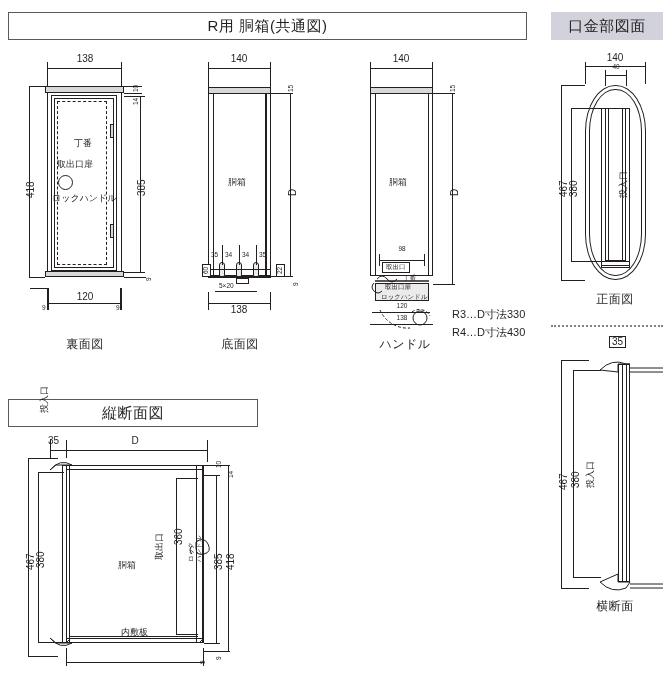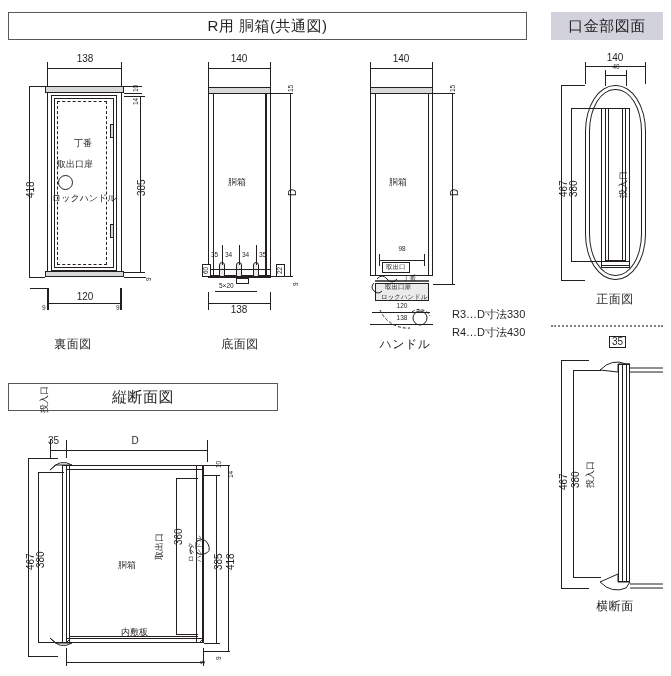--- a/index.html
+++ b/index.html
@@ -34,21 +34,21 @@
   .title-bar.boxed {
     border: 1px solid #58595b;
     background: #ffffff;
   }
   .title-bar.filled {
     background: #d2d2dd;
     border: none;
   }
   #title-main { left: 8px; top: 12px; width: 519px; height: 28px; }
   #title-kuchigane { left: 551px; top: 12px; width: 112px; height: 28px; }
-  #title-jdanmen { left: 8px; top: 383px; width: 270px; height: 28px; }
+  #title-jdanmen { left: 8px; top: 399px; width: 250px; height: 28px; }
 
   
   .fig { position: absolute; }
   .ln {
     position: absolute;
     background: #231f20;
   }
   .ln.h { height: 1px; }
   .ln.v { width: 1px; }
   .ln.thick.h { height: 2px; }
@@ -172,21 +172,21 @@
     <div class="ln h" style="left:124px; top:277px; width:22px;"></div>
 
     <div class="ln thick v" style="left:47px; top:288px; width:2px; height:22px;"></div>
     <div class="ln thick v" style="left:120px; top:288px; width:2px; height:22px;"></div>
     <div class="ln h" style="left:30px; top:288px; width:18px;"></div>
     <div class="ln h" style="left:47px; top:303px; width:75px;"></div>
     <div class="lbl dim center" style="left:57px; top:292px; width:56px;">120</div>
     <div class="lbl tiny" style="left:42px; top:305px;">9</div>
     <div class="lbl tiny" style="left:116px; top:305px;">9</div>
 
-    <div class="lbl cap center" style="left:18px; top:338px; width:110px;">裏面図</div>
+    <div class="lbl cap center" style="left:30px; top:338px; width:110px;">裏面図</div>
   </div>
 
   <div class="fig" id="fig-bottom">
 
     <div class="ln v" style="left:208px; top:62px; width:1px; height:26px;"></div>
     <div class="ln v" style="left:270px; top:62px; width:1px; height:26px;"></div>
     <div class="ln h" style="left:208px; top:68px; width:63px;"></div>
     <div class="lbl dim center" style="left:211px; top:54px; width:56px;">140</div>
 
     <div class="rect" style="left:208px; top:88px; width:63px; height:188px;"></div>

